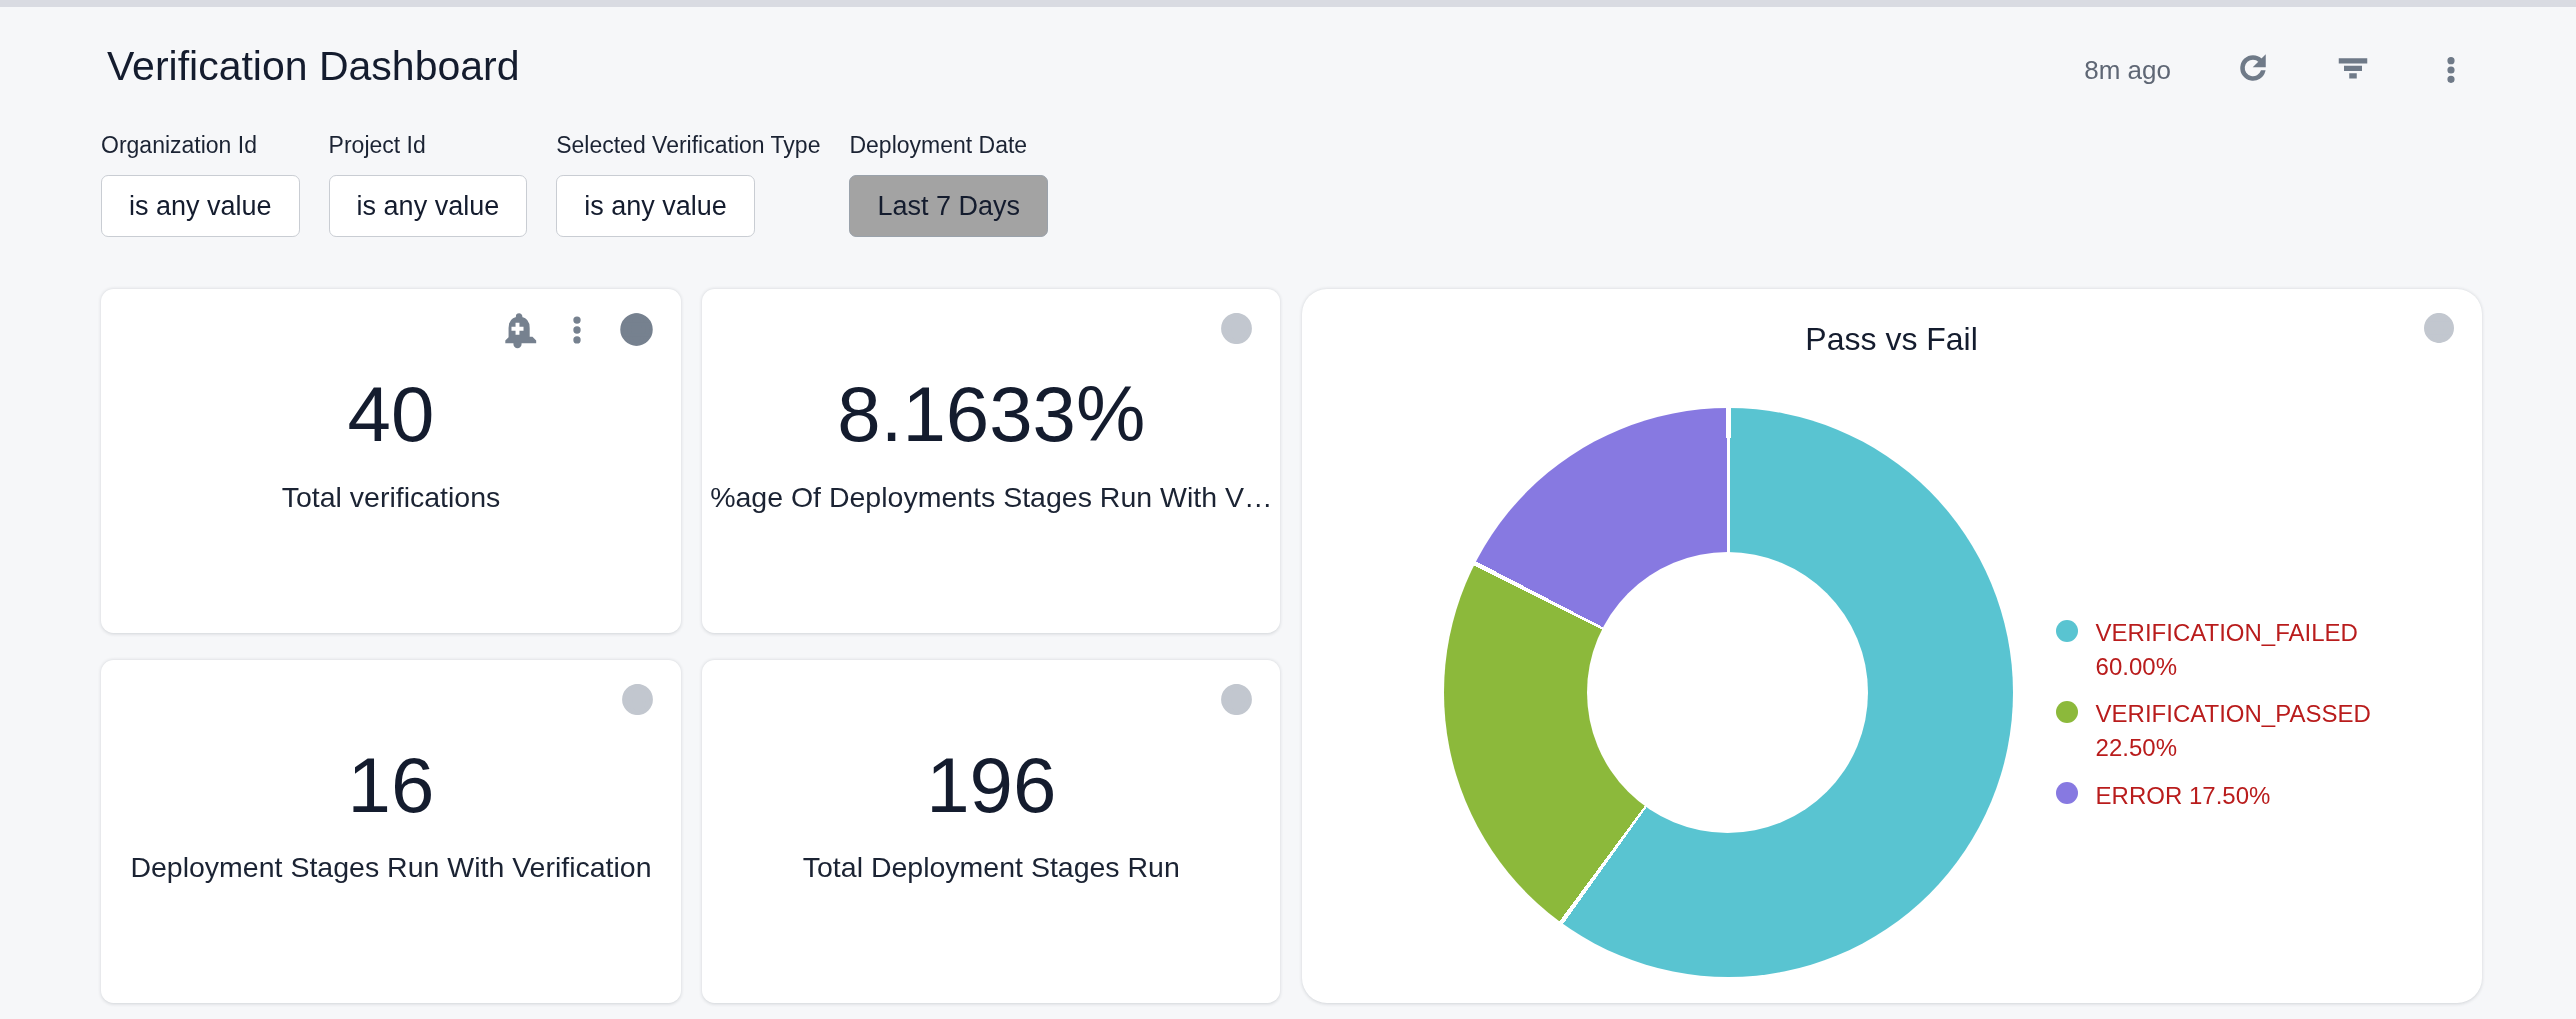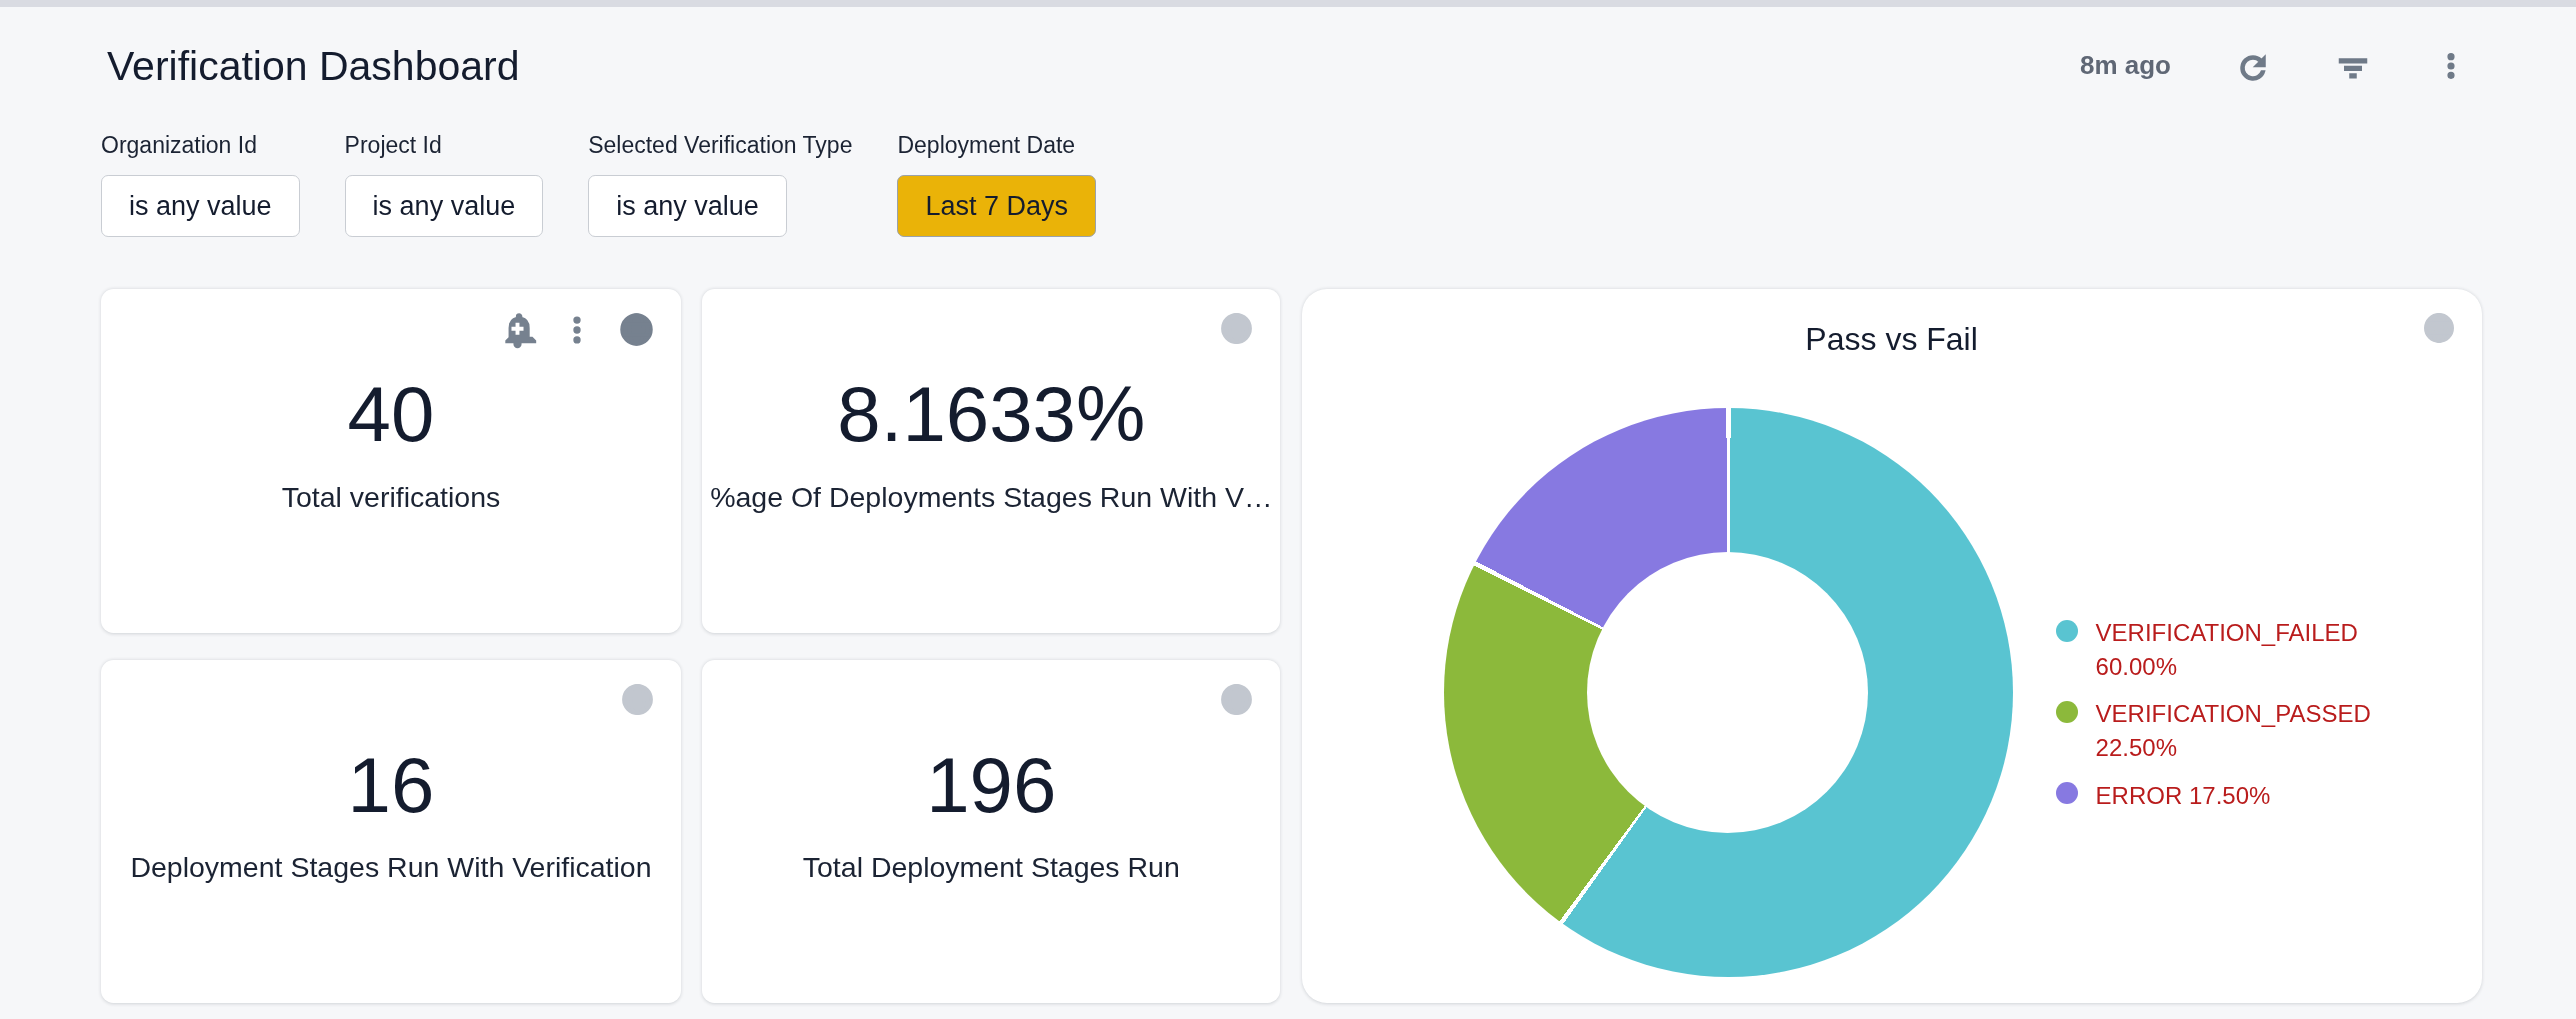--- a/index.html
+++ b/index.html
@@ -3,32 +3,32 @@
 <meta charset="utf-8">
 <style>
   html,body{margin:0;padding:0;}
   body{
     width:2576px;height:1019px;position:relative;overflow:hidden;
     background:#f6f7f9;color:#141c2e;
     font-family:"Liberation Sans", sans-serif;
   }
   .top-strip{position:absolute;top:0;left:0;right:0;height:7.1px;background:#d9dbe2;}
   .page-title{position:absolute;left:101px;top:37px;margin:6px;font-size:41px;font-weight:500;color:#141c2e;}
-  .header-actions{position:absolute;top:50px;right:109px;display:flex;align-items:flex-start;gap:64px;font-weight:bold;}
+  .header-actions{position:absolute;top:50px;right:109px;display:flex;align-items:flex-end;gap:64px;}
   .last-refresh{font-size:26px;color:#5f6775;}
   .icon-btn{background:none;border:none;padding:0;cursor:pointer;display:flex;align-items:center;}
   .icon-btn svg{width:36px;height:36px;fill:#6f7a88;stroke:#6f7a88;}
-  .filters{position:absolute;left:101px;top:132px;display:flex;gap:45px;align-items:flex-end;}
+  .filters{position:absolute;left:101px;top:132px;display:flex;gap:29px;align-items:flex-end;}
   .filter-label{font-size:23px;font-weight:500;color:#1b2333;margin-bottom:16px;}
   .filter-value{
     height:62px;min-width:189px;padding:0 27px;font-size:27px;color:#141c2e;
     background:#ffffff;border:1.8px solid #c9cdd3;border-radius:7.1px;cursor:pointer;
     font-family:"Liberation Sans", sans-serif;
   }
-  .filter-value.active{background:#eab308;border-color:#9aa2ab;}
+  .filter-value.active{background:#a3a3a3;border-color:#9aa2ab;}
   .grid{
     position:absolute;left:101px;top:289px;display:grid;
     grid-template-columns:580px 578px 1180px;grid-template-rows:344px 343px;
     column-gap:21.3px;row-gap:27px;
   }
   .card{background:#ffffff;border-radius:12.5px;box-shadow:0 0.9px 3.6px rgba(20,28,45,.16);position:relative;}
   .donut-panel{grid-column:3;grid-row:1 / span 2;border-radius:25px;}
   .tile-content{
     position:absolute;inset:0;display:flex;flex-direction:column;align-items:center;
     justify-content:center;gap:23px;padding-bottom:36px;

